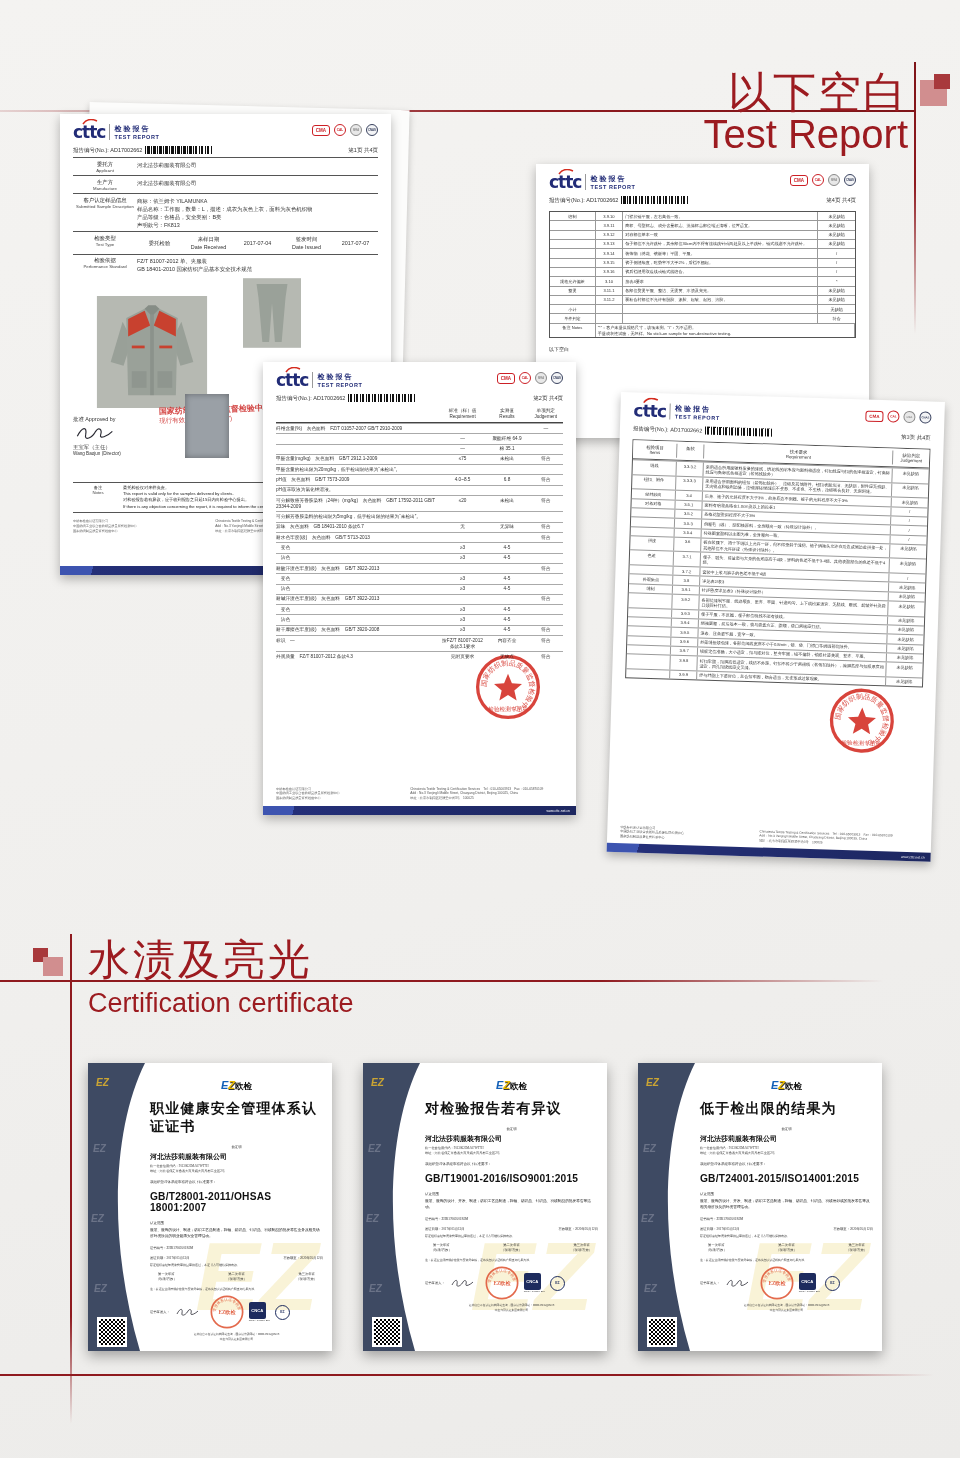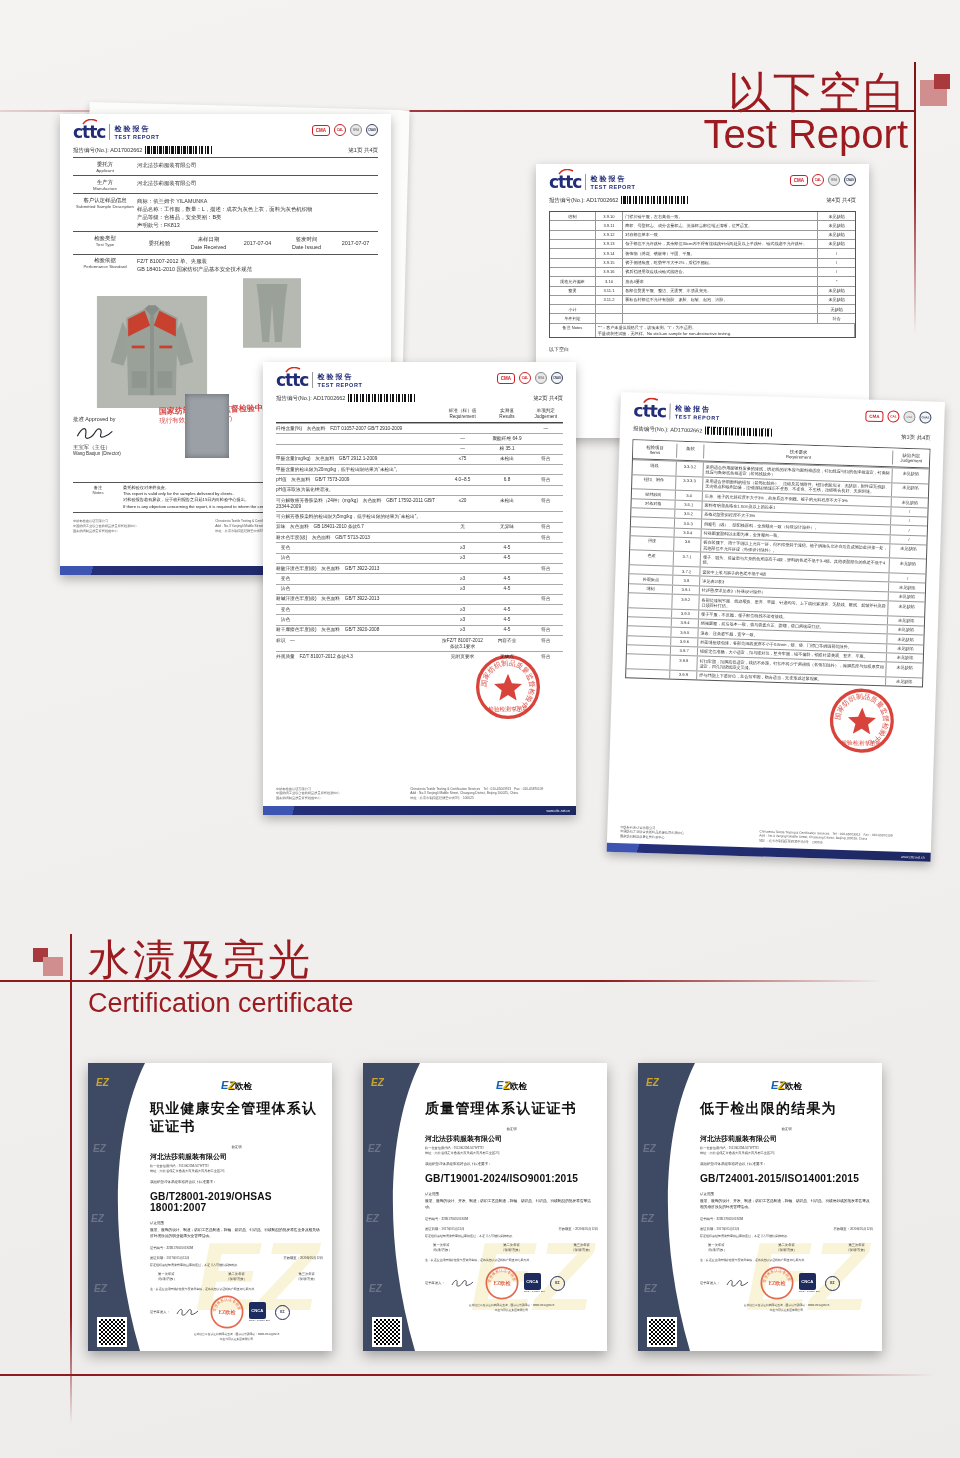--- a/index.html
+++ b/index.html
@@ -817,21 +817,21 @@
         <span class="e">E</span><span class="z">Z</span><span class="t">欧检</span>
       </div>
       <div class="cert-title">职业健康安全管理体系认证证书</div>
       <div class="cert-intro">兹证明</div>
       <div class="cert-co">河北法莎莉服装有限公司</div>
       <div class="cert-sm">
         <div>统一社会信用代码：91130625MA07WT7H</div>
           <div>地址：河北省保定市蠡县大百尺镇大百尺村工业区2号</div>
       </div>
       <div class="cert-audit">该组织管理体系经审核符合以下标准要求：</div>
-      <div class="cert-std">GB/T28001-2019/OHSAS 18001:2007</div>
+      <div class="cert-std">GB/T28001-2011/OHSAS 18001:2007</div>
       <div class="cert-scl">认证范围</div>
       <div class="cert-scope">服装、服饰的设计、制造；纺织工艺品制造，鞋帽、纺织品、针织品、羽绒制品的批发零售业务及相关场所环境涉及的职业健康安全管理活动。</div>
       <div class="cert-meta">
           <span>证书编号：ZHK17060501R0M</span>
         </div>
       <div class="cert-meta">
         <span>发证日期：2017年05月13日</span>
         <span>有效期至：2020年05月12日</span>
       </div>
       <div class="cert-keep">获证组织需经年度监督审核且审核通过，本证书方可继续保持有效。</div>
@@ -877,29 +877,29 @@
     </svg>
     <span class="band-ez gold" style="left:8px;top:14px">EZ</span>
     <span class="band-ez" style="left:5px;top:80px">EZ</span>
     <span class="band-ez" style="left:3px;top:150px">EZ</span>
     <span class="band-ez" style="left:6px;top:220px">EZ</span>
     <div class="cert-wm"><i>EZ</i></div>
     <div class="cert-in">
       <div class="ezlogo">
         <span class="e">E</span><span class="z">Z</span><span class="t">欧检</span>
       </div>
-      <div class="cert-title">质量管理体系认证证书</div>
+      <div class="cert-title">对检验报告若有异议</div>
       <div class="cert-intro">兹证明</div>
       <div class="cert-co">河北法莎莉服装有限公司</div>
       <div class="cert-sm">
         <div>统一社会信用代码：91130625MA07WT7H</div>
           <div>地址：河北省保定市蠡县大百尺镇大百尺村工业区2号</div>
       </div>
       <div class="cert-audit">该组织管理体系经审核符合以下标准要求：</div>
-      <div class="cert-std">GB/T19001-2024/ISO9001:2015</div>
+      <div class="cert-std">GB/T19001-2016/ISO9001:2015</div>
       <div class="cert-scl">认证范围</div>
       <div class="cert-scope">服装、服饰的设计、开发、制造；纺织工艺品制造，鞋帽、纺织品、针织品、羽绒制品的批发零售等活动。</div>
       <div class="cert-meta">
           <span>证书编号：ZHK17060501R0M</span>
         </div>
       <div class="cert-meta">
         <span>发证日期：2017年05月13日</span>
         <span>有效期至：2020年05月12日</span>
       </div>
       <div class="cert-keep">获证组织需经年度监督审核且审核通过，本证书方可继续保持有效。</div>

